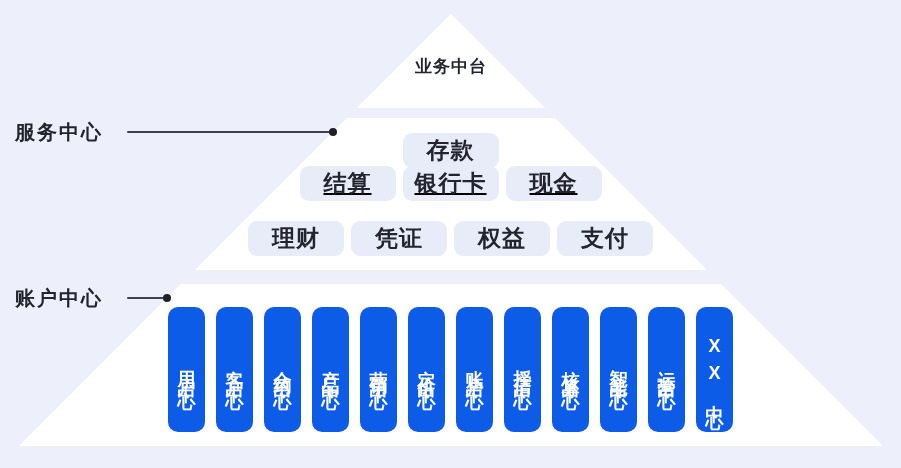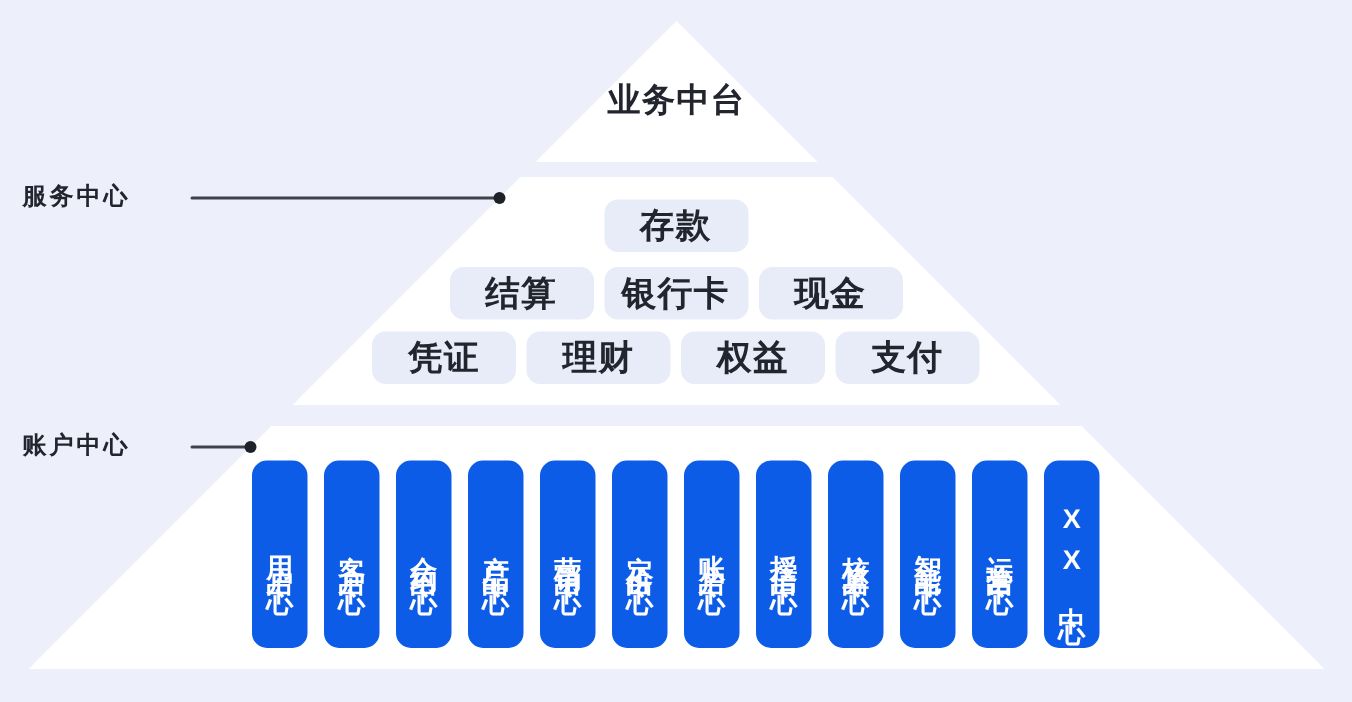--- a/index.html
+++ b/index.html
@@ -20,31 +20,31 @@
     display: block;
   }
   .pyramid-svg polygon { fill: var(--pyramid, #ffffff); }
 
   .pyramid-title {
     position: absolute;
     left: 351px;
     top: 54px;
     width: 200px;
     text-align: center;
-    font-size: 22px;
+    font-size: 17px;
     font-weight: bold;
     line-height: 25px;
     color: var(--ink, #23252e);
     letter-spacing: 1px;
   }
 
   .callout-label {
     position: absolute;
     left: 15px;
-    font-size: 16px;
+    font-size: 20px;
     font-weight: bold;
     color: var(--ink, #23252e);
     letter-spacing: 2px;
     line-height: 26px;
   }
   .callout-label.service { top: 119px; }
   .callout-label.shared  { top: 285px; }
 
   .connector-line {
     position: absolute;
@@ -66,21 +66,21 @@
 
   .pill-row {
     position: absolute;
     left: 0;
     width: 100%;
     display: flex;
     justify-content: center;
     gap: 7px;
   }
   .pill-row.row1 { top: 133px; }
-  .pill-row.row2 { top: 178px; }
+  .pill-row.row2 { top: 166px; text-decoration: underline; }
   .pill-row.row3 { top: 221px; }
   .cap-pill {
     width: 96px;
     height: 35px;
     background: var(--cap, #e7ecf8);
     border-radius: 9px;
     display: flex;
     align-items: center;
     justify-content: center;
     font-size: 23px;
@@ -146,22 +146,22 @@
     <div class="cap-pill">存款</div>
   </div>
 
   <div class="pill-row row2">
     <div class="cap-pill">结算</div>
     <div class="cap-pill">银行卡</div>
     <div class="cap-pill">现金</div>
   </div>
 
   <div class="pill-row row3">
+    <div class="cap-pill">理财</div>
     <div class="cap-pill">凭证</div>
-    <div class="cap-pill">理财</div>
     <div class="cap-pill">权益</div>
     <div class="cap-pill">支付</div>
   </div>
 
   <div class="center-row">
     <div class="center-pill">
         <span>用户中心</span>
       </div>
     <div class="center-pill">
         <span>客户中心</span>

